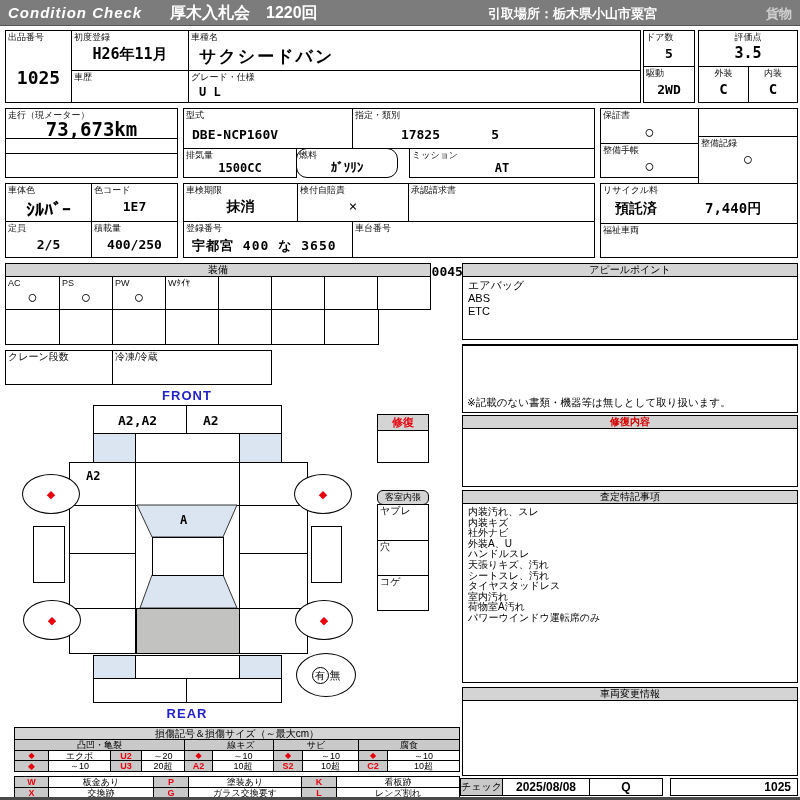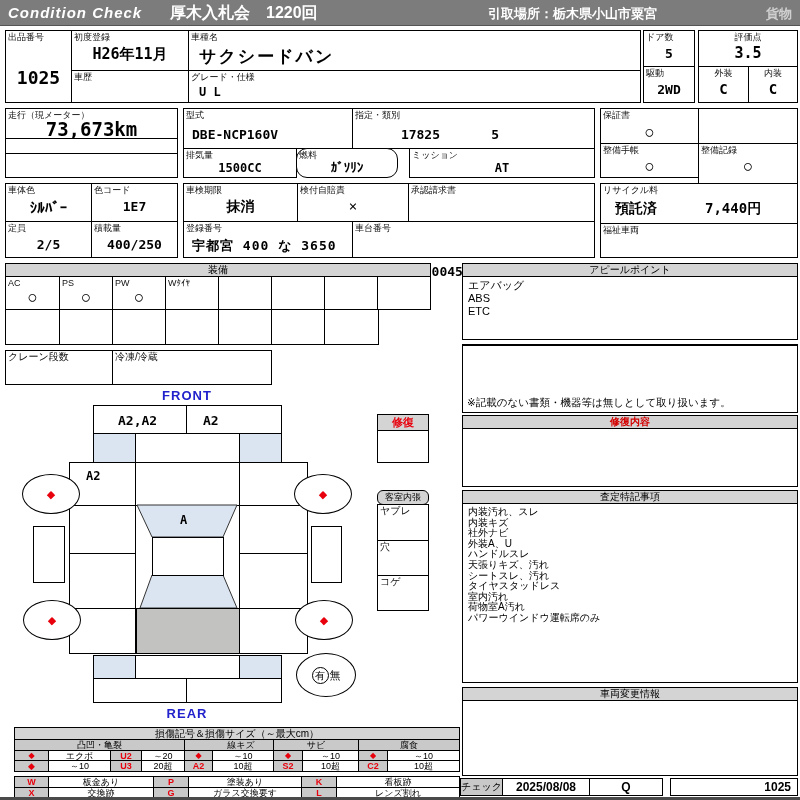--- a/index.html
+++ b/index.html
@@ -108,28 +108,28 @@
   </div>
   <div class="box" style="left:600px;top:108px;width:99px;height:36px;">
     <span class="lbl">保証書</span>
     <span class="val" style="top:15px;font-size:13px;font-weight:normal;">○</span>
   </div>
   <div class="box" style="left:698px;top:108px;width:100px;height:36px;"></div>
   <div class="box" style="left:600px;top:143px;width:99px;height:35px;">
     <span class="lbl">整備手帳</span>
     <span class="val" style="top:14px;font-size:13px;font-weight:normal;">○</span>
   </div>
-  <div class="box" style="left:698px;top:143px;width:100px;height:50px;">
+  <div class="box" style="left:698px;top:136px;width:100px;height:50px;">
     <span class="lbl">整備記録</span>
     <span class="val" style="top:14px;font-size:13px;font-weight:normal;">○</span>
   </div>
 
   <div class="box" style="left:5px;top:183px;width:87px;height:39px;">
     <span class="lbl">車体色</span>
-    <span class="val" style="top:15px;font-size:15px;">ｼﾙﾊﾞｰ</span>
+    <span class="val" style="top:15px;font-size:18px;">ｼﾙﾊﾞｰ</span>
   </div>
   <div class="box" style="left:91px;top:183px;width:87px;height:39px;">
     <span class="lbl">色コード</span>
     <span class="val" style="top:15px;font-size:13px;">1E7</span>
   </div>
   <div class="box" style="left:5px;top:221px;width:87px;height:37px;">
     <span class="lbl">定員</span>
     <span class="val" style="top:15px;font-size:13px;">2/5</span>
   </div>
   <div class="box" style="left:91px;top:221px;width:87px;height:37px;">

